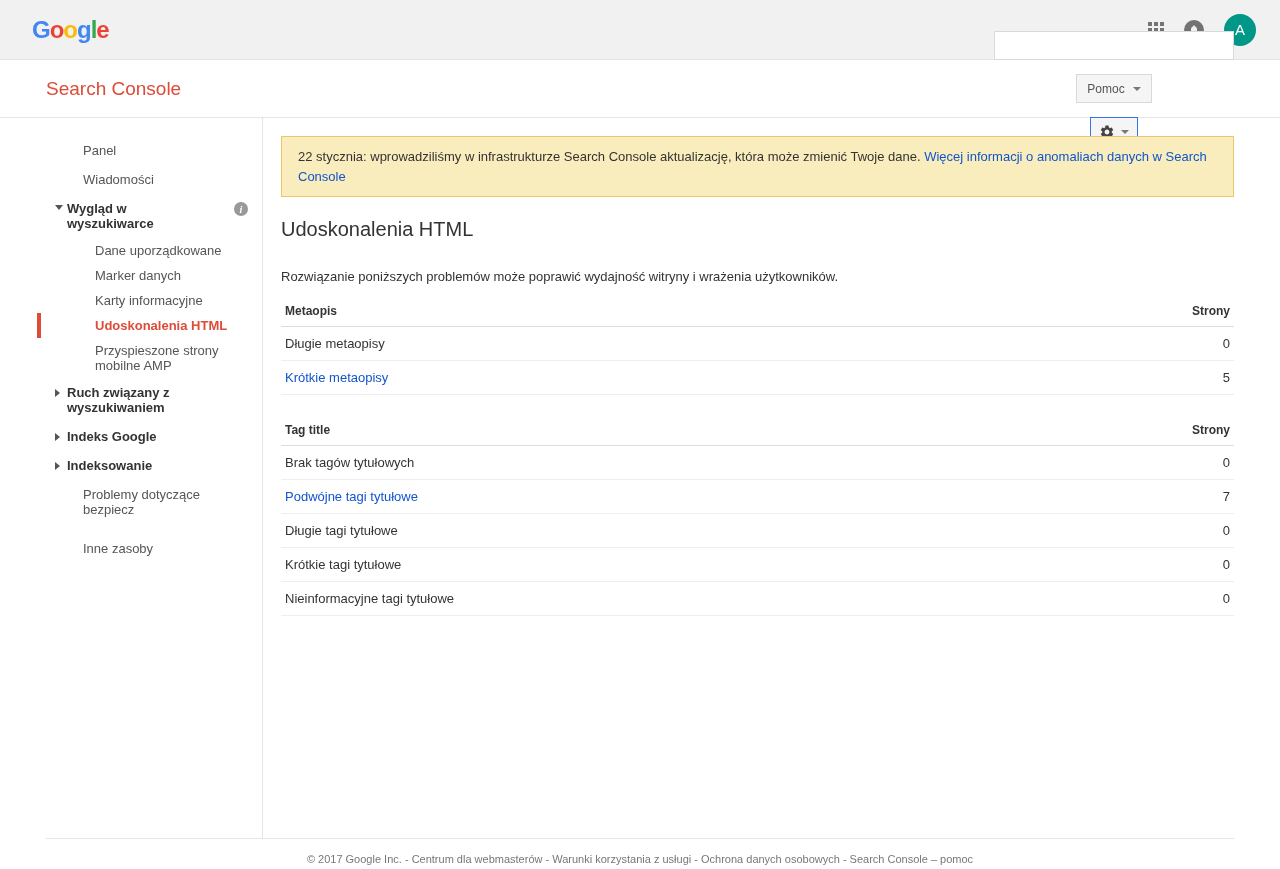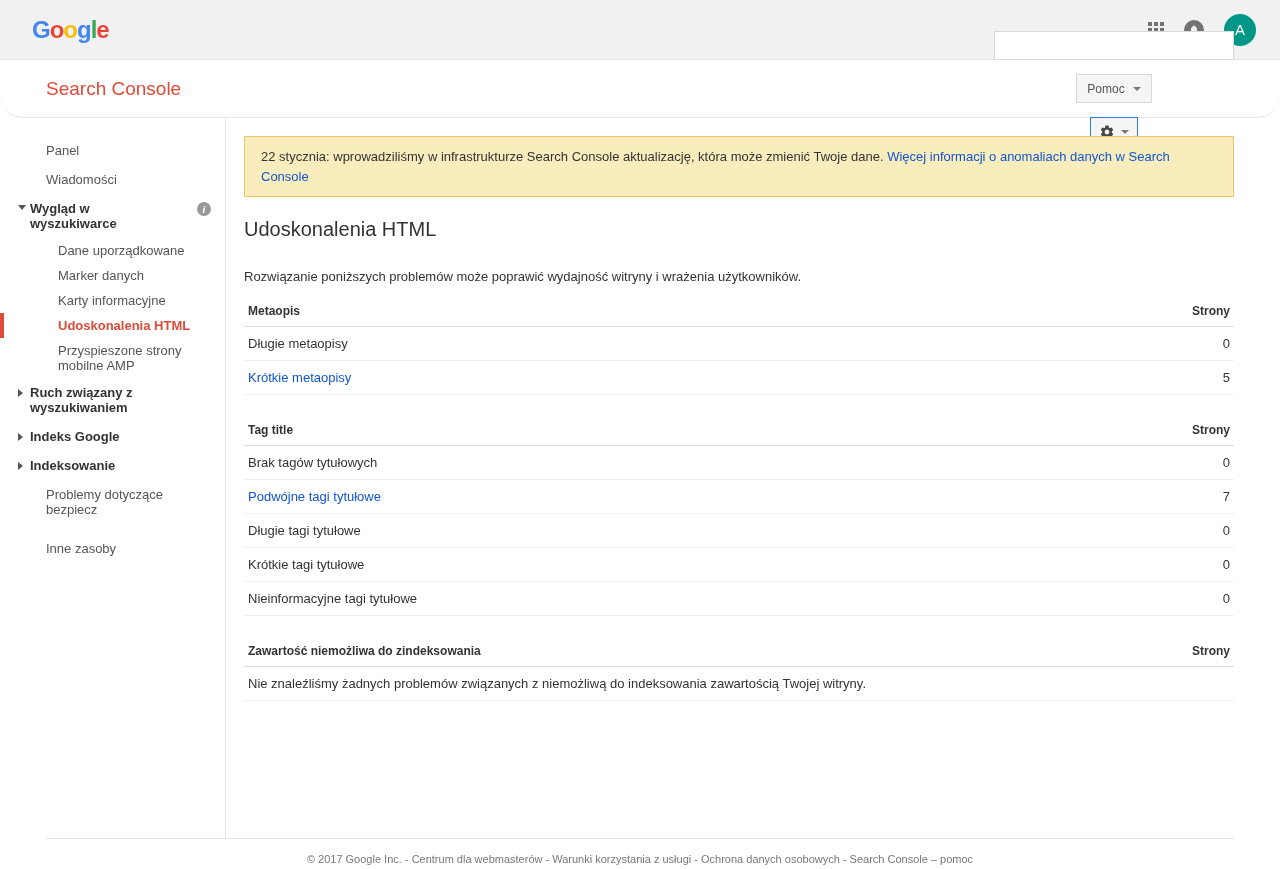--- a/index.html
+++ b/index.html
@@ -6,29 +6,29 @@
   body { font-family: Arial, sans-serif; font-size: 13px; color: #333; background: #fff; }
   .top-bar { height: 60px; background: #f1f1f1; border-bottom: 1px solid #e5e5e5; display: flex; align-items: center; justify-content: space-between; padding: 0 24px 0 32px; }
   .google-logo { font-size: 24px; font-weight: bold; letter-spacing: -1px; }
   .g-blue { color: #4285f4; } .g-red { color: #ea4335; } .g-yellow { color: #fbbc05; } .g-green { color: #34a853; }
   .top-right { display: flex; align-items: center; gap: 20px; }
   .apps-icon { display: grid; grid-template-columns: repeat(3, 4px); grid-template-rows: repeat(3, 4px); gap: 2px; cursor: pointer; }
   .apps-icon span { width: 4px; height: 4px; background: #737373; }
   .bell-icon { width: 20px; height: 20px; background: #737373; border-radius: 50%; display: flex; align-items: center; justify-content: center; cursor: pointer; }
   .bell-icon svg { width: 12px; height: 12px; fill: #f1f1f1; }
   .avatar { width: 32px; height: 32px; border-radius: 50%; background: #009688; color: #fff; display: flex; align-items: center; justify-content: center; font-size: 15px; cursor: pointer; }
-  .sub-bar { height: 58px; border-bottom: 1px solid #e5e5e5; display: flex; align-items: center; justify-content: space-between; padding: 0 46px; border-radius: 23px; }
+  .sub-bar { height: 58px; border-bottom: 1px solid #e5e5e5; display: flex; align-items: center; justify-content: space-between; padding: 0 46px; }
   .product-name { color: #dd4b39; font-size: 19px; }
   .sub-right { display: flex; align-items: center; gap: 14px; flex-direction: column; }
   .prop-select { width: 240px; height: 29px; border: 1px solid #d9d9d9; background: #fff; }
   .help-btn { height: 29px; padding: 0 10px; border: 1px solid #d9d9d9; background: #f5f5f5; display: flex; align-items: center; gap: 8px; cursor: pointer; font-size: 12px; color: #555; }
   .gear-btn { height: 29px; padding: 0 8px; border: 1px solid #3079ed; background: #f5f5f5; display: flex; align-items: center; gap: 6px; cursor: pointer; }
   .gear-btn svg { width: 16px; height: 16px; fill: #444; }
   .caret-down { width: 0; height: 0; border-left: 4px solid transparent; border-right: 4px solid transparent; border-top: 4px solid #777; }
-  .layout { display: flex; }
+  .layout { display: flex; padding-left: 37px; }
   .sidebar { width: 226px; min-height: 720px; border-right: 1px solid #e5e5e5; padding-top: 18px; }
   .nav-item { padding: 7px 16px 7px 46px; color: #555; cursor: pointer; font-size: 13px; position: relative; }
   .nav-item.top { padding-left: 46px; }
   .nav-parent { padding: 7px 16px 7px 30px; font-weight: bold; color: #333; cursor: pointer; display: flex; align-items: flex-start; position: relative; }
   .nav-parent .arrow { position: absolute; left: 18px; top: 11px; width: 0; height: 0; }
   .arrow.down { border-left: 4px solid transparent; border-right: 4px solid transparent; border-top: 5px solid #555; }
   .arrow.right { border-top: 4px solid transparent; border-bottom: 4px solid transparent; border-left: 5px solid #555; }
   .nav-parent .info { position: absolute; right: 14px; top: 8px; width: 14px; height: 14px; border-radius: 50%; background: #999; color: #fff; font-size: 10px; display: flex; align-items: center; justify-content: center; font-weight: bold; font-style: italic; font-family: serif;}
   .nav-sub { padding: 5px 16px 5px 58px; color: #555; cursor: pointer; font-size: 13px; }
   .nav-sub.active { color: #dd4b39; font-weight: bold; position: relative; }
@@ -177,32 +177,19 @@
             <td>Krótkie tagi tytułowe</td>
             <td class="right">0</td>
           </tr>
           <tr>
             <td>Nieinformacyjne tagi tytułowe</td>
             <td class="right">0</td>
           </tr>
         </tbody>
     </table>
 
-    <table class="issues">
-      <thead>
-        <tr>
-          <th>Zawartość niemożliwa do zindeksowania</th>
-          <th class="right">Strony</th>
-        </tr>
-      </thead>
-      <tbody>
-        <tr>
-          <td colspan="2">Nie znaleźliśmy żadnych problemów związanych z niemożliwą do indeksowania zawartością Twojej witryny.</td>
-        </tr>
-      </tbody>
-    </table>
   </div>
 </div>
 
 <div class="footer">
   <span>© 2017 Google Inc.</span>
   <span id="footer-links"><span> - </span><a href="#">Centrum dla webmasterów</a><span> - </span><a href="#">Warunki korzystania z usługi</a><span> - </span><a href="#">Ochrona danych osobowych</a><span> - </span><a href="#">Search Console – pomoc</a></span>
 </div>
 
 </body></html>

